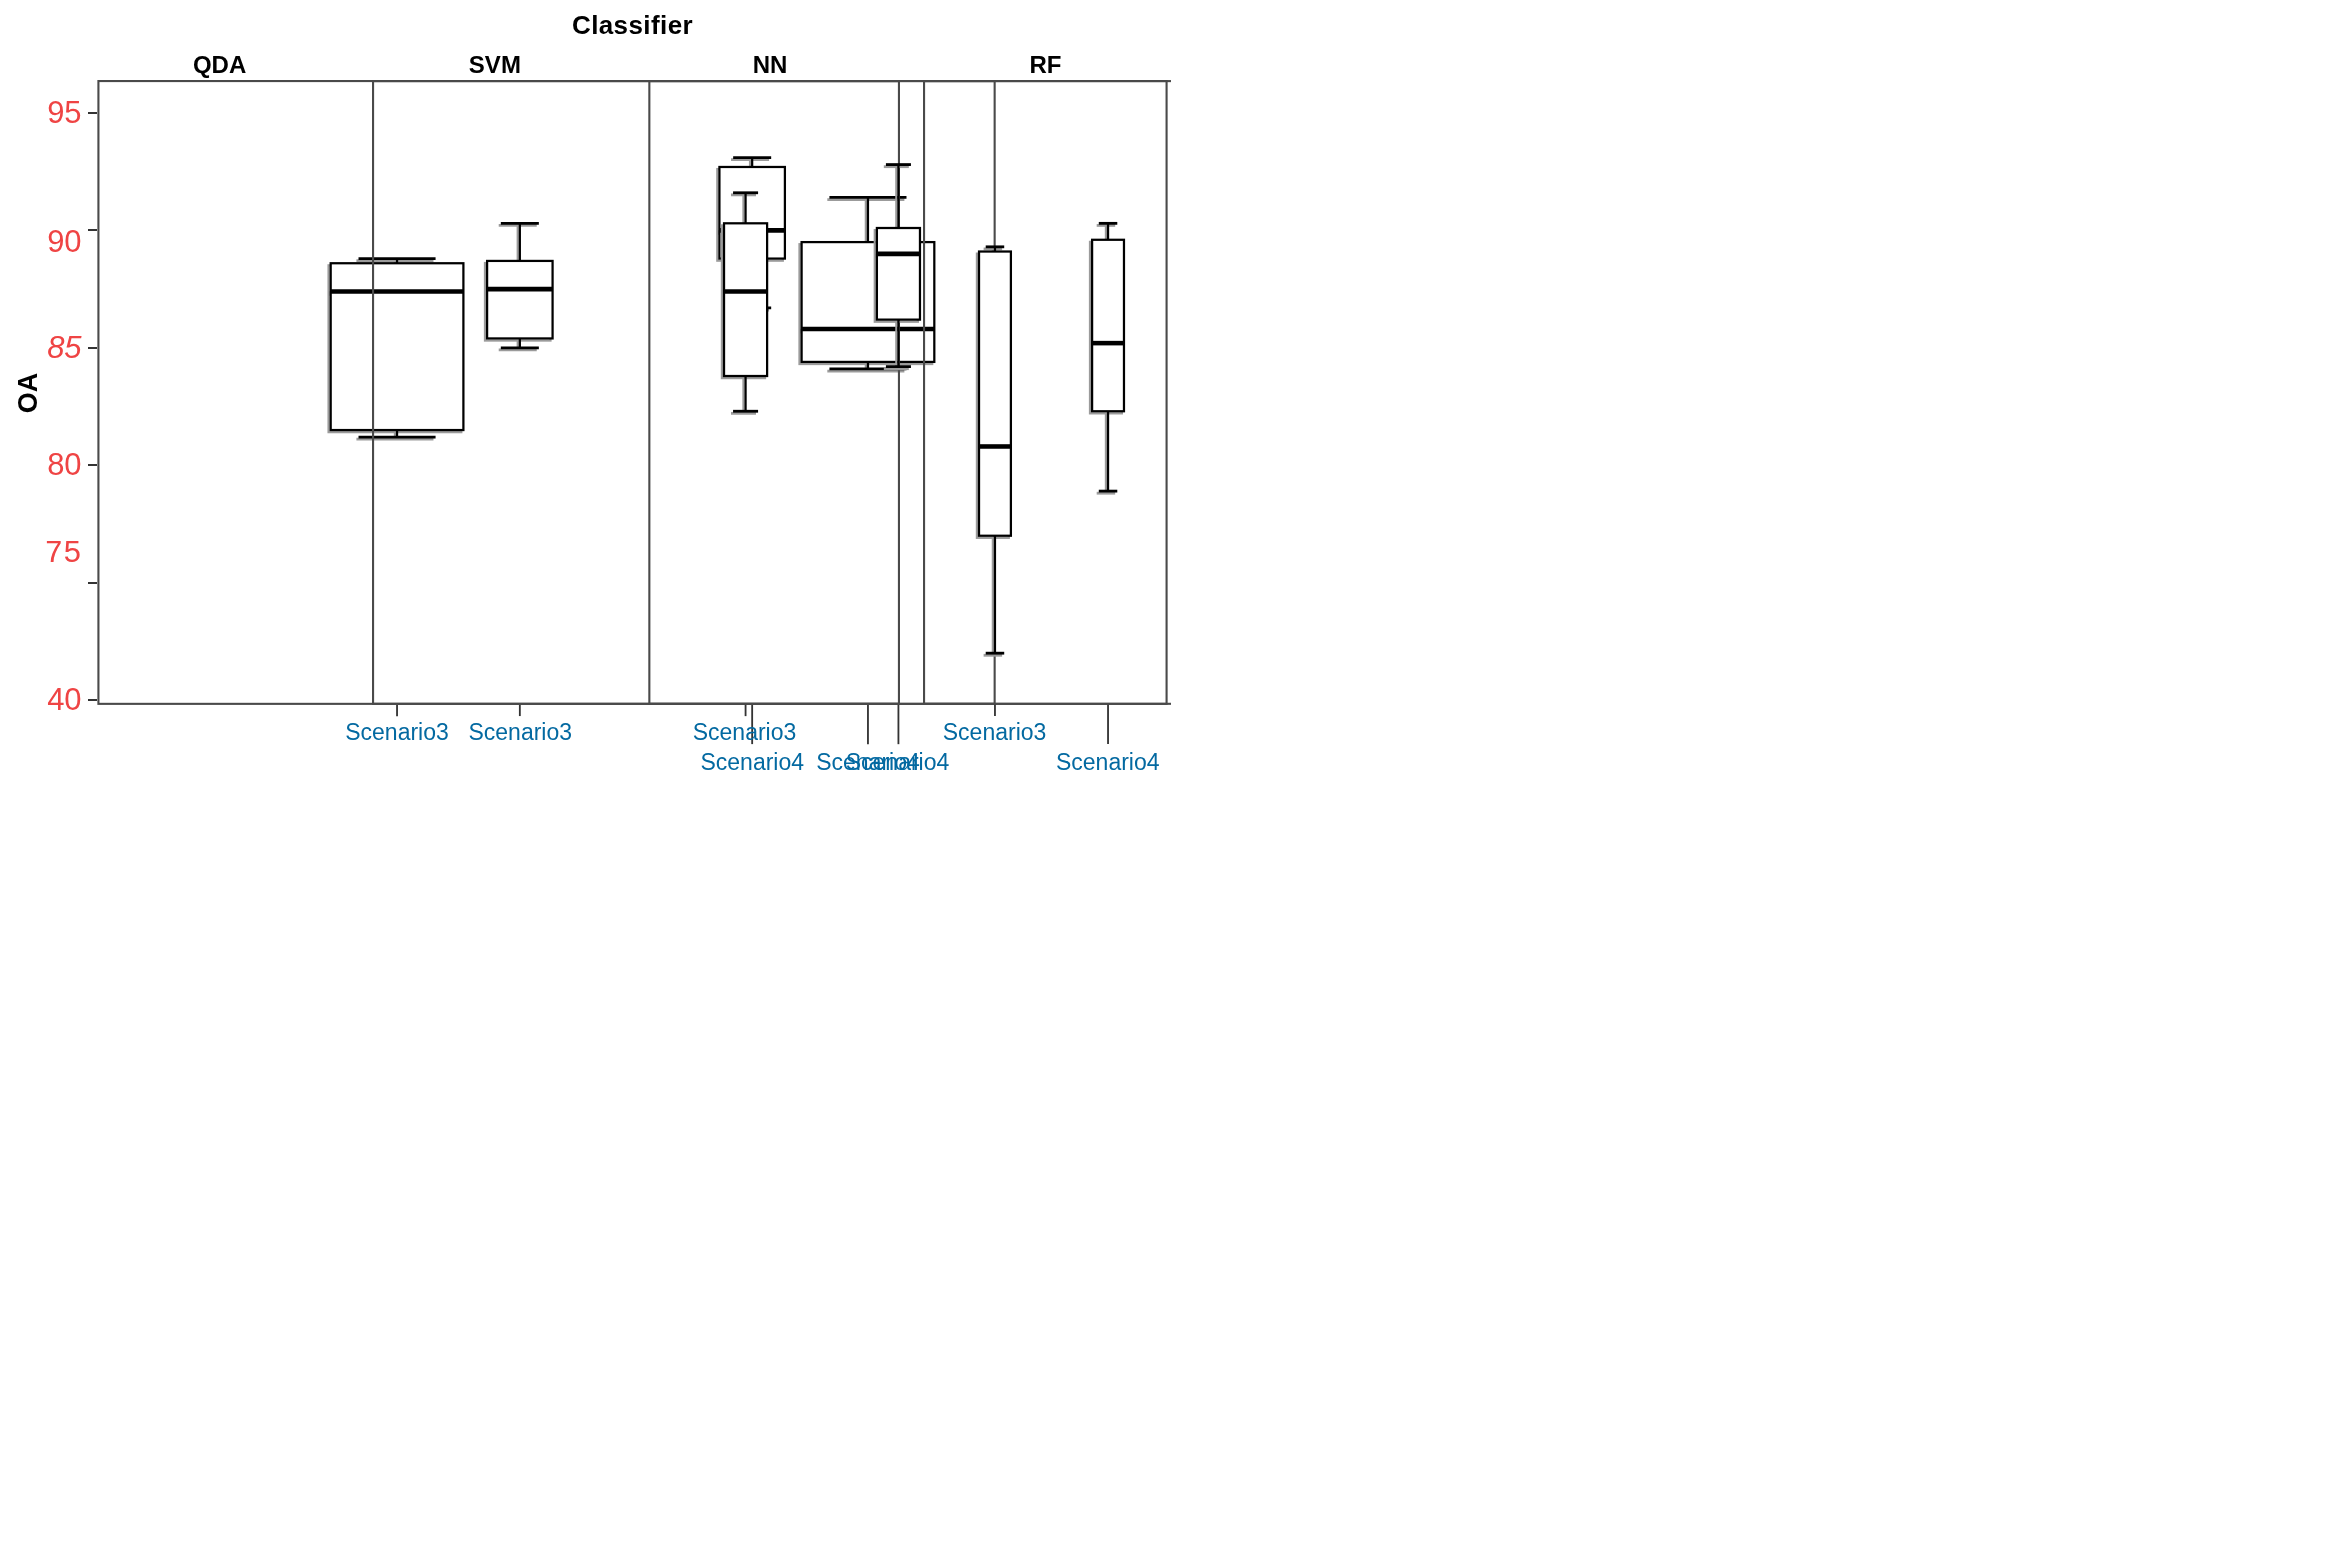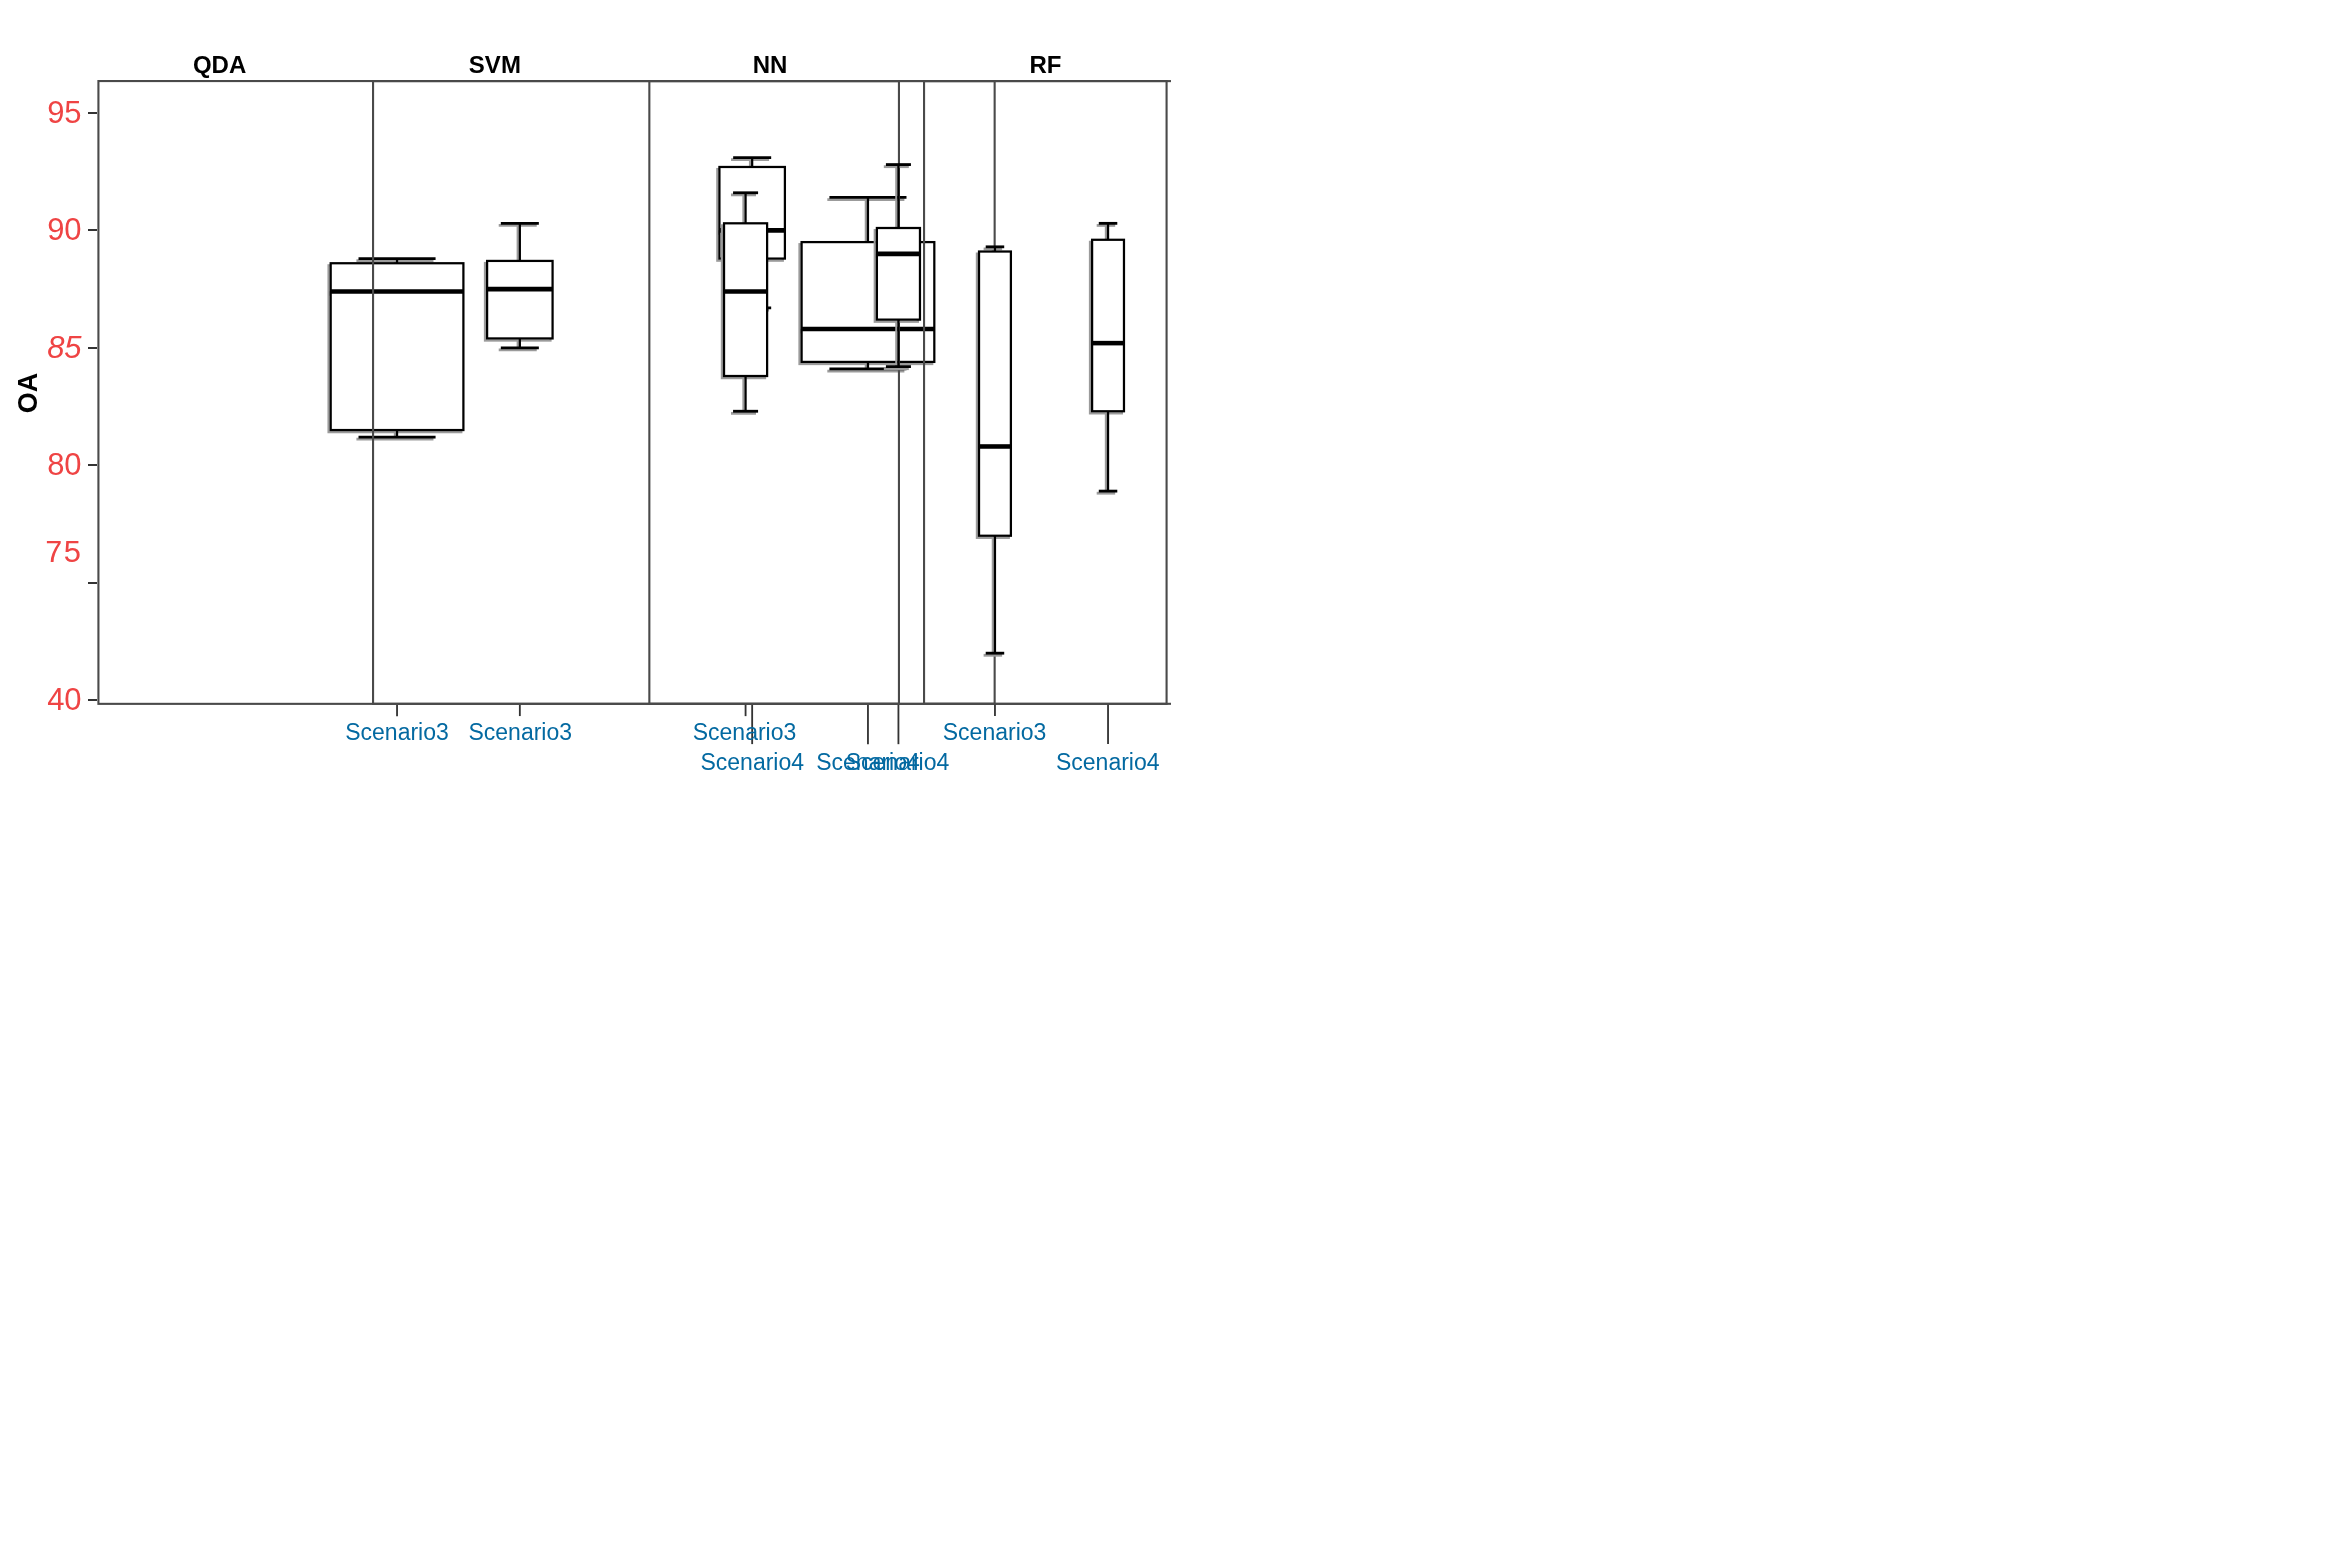--- a/index.html
+++ b/index.html
@@ -33,26 +33,27 @@
   .y-tick-mark { position: absolute; right: 0; width: 9px; height: 2.1px; background: #333; }
   .y-tick-label {
     position: absolute; right: 15.4px; width: 63px; text-align: right;
     font-size: 31px; color: #ef4444; line-height: 1;
   }
 </style>
 </head>
 <body>
 
 <div class="fig">
+  <div class="chart-title">Classifier</div>
   <div class="y-axis-label">OA</div>
   <div class="y-ticks">
       <div class="y-tick-mark" style="top: 32px;"></div>
       <div class="y-tick-label" style="top: 17px;">95</div>
       <div class="y-tick-mark" style="top: 149px;"></div>
-      <div class="y-tick-label" style="top: 134px;">90</div>
+      <div class="y-tick-label" style="top: 146px;">90</div>
       <div class="y-tick-mark" style="top: 267px;"></div>
       <div class="y-tick-label" style="top: 252px; font-style: italic;">85</div>
       <div class="y-tick-mark" style="top: 384px;"></div>
       <div class="y-tick-label" style="top: 369px;">80</div>
       <div class="y-tick-mark" style="top: 502px;"></div>
       <div class="y-tick-label" style="top: 458px; font-family: Liberation Mono, monospace;">75</div>
       <div class="y-tick-mark" style="top: 619px;"></div>
       <div class="y-tick-label" style="top: 604px;">40</div>
     </div>
   <div class="panels">

